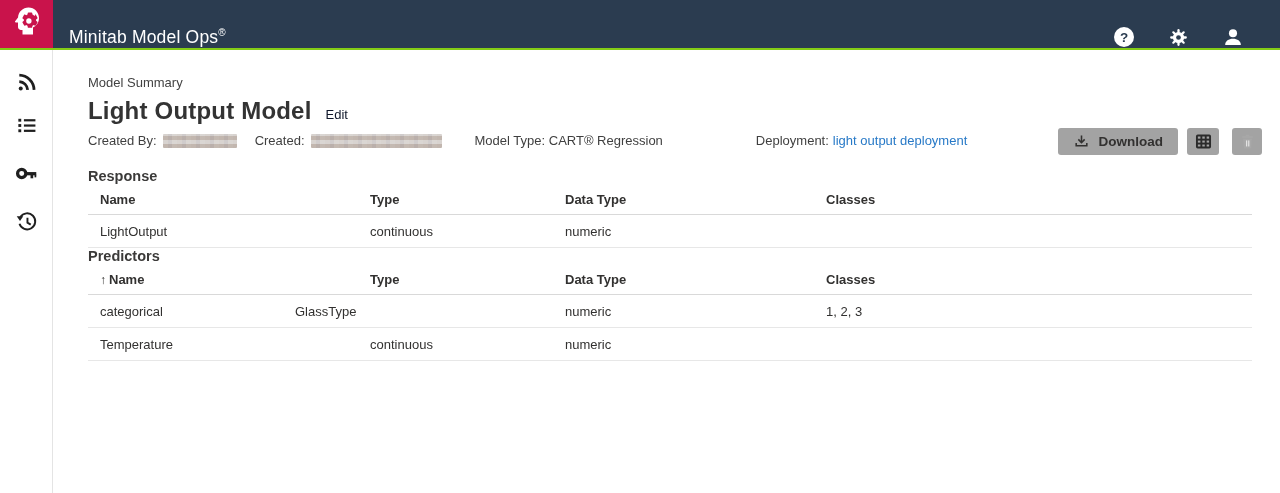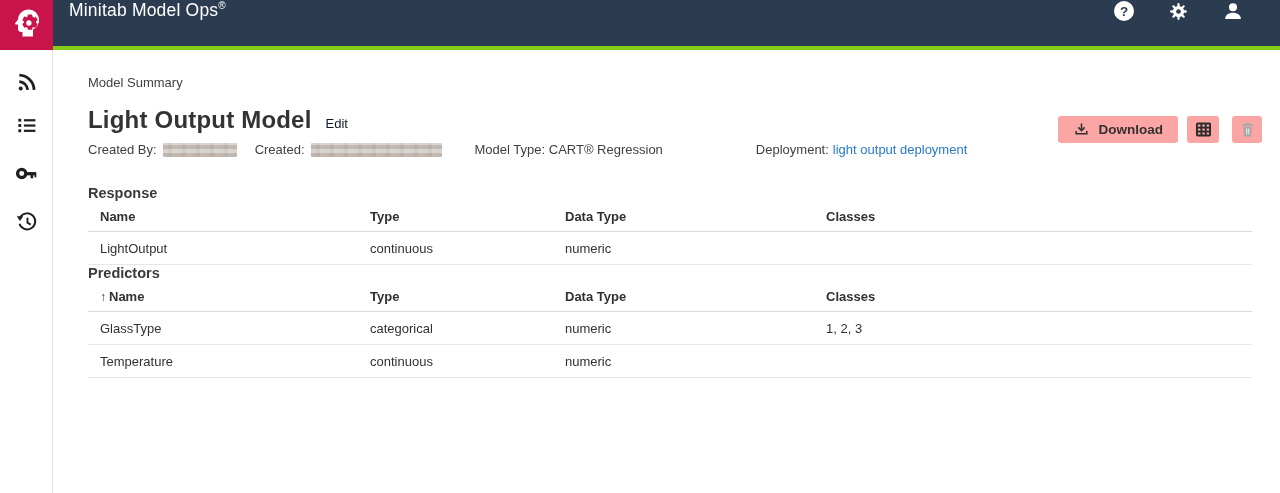--- a/index.html
+++ b/index.html
@@ -1,22 +1,22 @@
 <!DOCTYPE html>
 <html><head>
 <meta charset="utf-8">
 <style>
   * { margin:0; padding:0; box-sizing:border-box; }
   html,body { width:1280px; height:493px; overflow:hidden; background:#fff;
     font-family:"Liberation Sans","DejaVu Sans",sans-serif; }
 
   
   .topbar { position:absolute; top:0; left:0; width:1280px; height:50px;
-    background:#2B3C50; display:flex; align-items:flex-start;
-    border-bottom:4px solid #84cc16; }
+    background:#2B3C50; display:flex; align-items:flex-end;
+    border-bottom:2px solid #84cc16; }
   .logo { width:53px; height:50px; background:#C9134B; flex:0 0 53px;
     display:flex; align-items:center; justify-content:center; }
   .app-title { color:#fff; font-size:17.5px; font-weight:400; margin-left:16px;
     letter-spacing:.2px; flex:1; }
   .app-title sup { font-size:10px; }
   .topbar-icons { display:flex; align-items:center; gap:33px; margin-right:36px; }
   .help-circle { width:20px; height:20px; border-radius:50%; background:#fff;
     color:#2B3C50; font-size:13.5px; font-weight:700; display:flex;
     align-items:center; justify-content:center; cursor:pointer; }
   .tb-btn { width:22px; height:22px; display:flex; align-items:center;
@@ -28,48 +28,48 @@
     flex-direction:column; align-items:center; padding-top:22px; }
   .side-item { width:24px; height:24px; display:flex; align-items:center;
     justify-content:center; cursor:pointer; }
   .side-item + .side-item { margin-top:19px; }
   .side-item.gap { margin-top:24px; }
 
   
   .main { position:absolute; top:50px; left:53px; width:1227px; height:443px;
     background:#fff; padding:25px 28px 0 35px; }
   .breadcrumb { font-size:13px; color:#424242; }
-  .title-row { margin-top:16px; display:flex; align-items:baseline; }
+  .title-row { margin-top:7px; display:flex; align-items:baseline; }
   .page-title { font-size:24px; font-weight:700; color:#333; letter-spacing:.2px; }
   .edit-link { font-size:13px; color:#0f172a; margin-left:14px; cursor:pointer; }
   .meta-row { margin-top:8px; display:flex; align-items:center; font-size:13px;
     color:#3F3F3F; }
   .meta-item { display:flex; align-items:center; white-space:nowrap; }
   .redacted { display:inline-block; height:14px; margin-left:6px; border-radius:1px;
     background:
       repeating-linear-gradient(0deg, rgba(176,160,150,.55) 0 4px, rgba(216,212,210,.55) 4px 8px),
       repeating-linear-gradient(90deg, #d8d2cd 0 5px, #c6c2c4 5px 9px, #ddd9d4 9px 14px);
     filter:blur(.6px); }
   .meta-link { color:#2779C7; margin-left:4px; cursor:pointer; }
   .meta-label { }
   .m1 { margin-right:18px; } .m2 { margin-right:33px; } .m3 { margin-right:93px; }
 
   
   .actions { position:absolute; top:66px; right:18px; display:flex;
     align-items:center; }
-  .btn { background:#fca5a5; border:none; border-radius:3px; height:27px;
-    display:flex; align-items:center; justify-content:center; cursor:pointer; }
+  .btn { background:#a3a3a3; border:none; border-radius:3px; height:27px;
+    display:flex; align-items:center; justify-content:center; cursor:pointer;margin-top:12px; }
   .download-btn { padding:0 15px; gap:9px; font-size:13.5px; font-weight:600;
     color:#323130; font-family:inherit; }
   .icon-btn { width:32px; margin-left:9px; }
   .icon-btn.trash { width:30px; margin-left:13px; }
 
   
   .section-heading { font-size:14.5px; font-weight:600; color:#3B3A39; }
-  .sec-response { margin-top:28px; }
+  .sec-response { margin-top:20px; }
   .sec-predictors { }
   .tbl { width:100%; }
   .tr { display:flex; align-items:center; padding-left:12px; }
   .tr.head { height:31px; border-bottom:1px solid #D9D9D9; font-weight:700; }
   .tr.body { height:33px; border-bottom:1px solid #E7E7E7; }
   .td { font-size:13px; color:#323130; white-space:nowrap; overflow:hidden; }
   .c1 { width:270px; } .c2 { width:195px; } .c3 { width:261px; } .c4 { flex:1; }
   .sort-arrow { font-size:12px; margin-right:3px; }
   .th-sortable { cursor:pointer; }
 </style>
@@ -235,22 +235,22 @@
 
   <div class="section-heading sec-predictors">Predictors</div>
   <div class="tbl">
     <div class="tr head">
       <div class="td c1 th-sortable"><span class="sort-arrow">↑</span><span>Name</span></div>
       <div class="td c2">Type</div>
       <div class="td c3">Data Type</div>
       <div class="td c4">Classes</div>
     </div>
     <div class="tr body">
+      <div class="td c2">categorical</div>
       <div class="td c1">GlassType</div>
-      <div class="td c2">categorical</div>
       <div class="td c3">numeric</div>
       <div class="td c4">1, 2, 3</div>
     </div>
     <div class="tr body">
       <div class="td c1">Temperature</div>
       <div class="td c2">continuous</div>
       <div class="td c3">numeric</div>
       <div class="td c4"></div>
     </div>
   </div>

